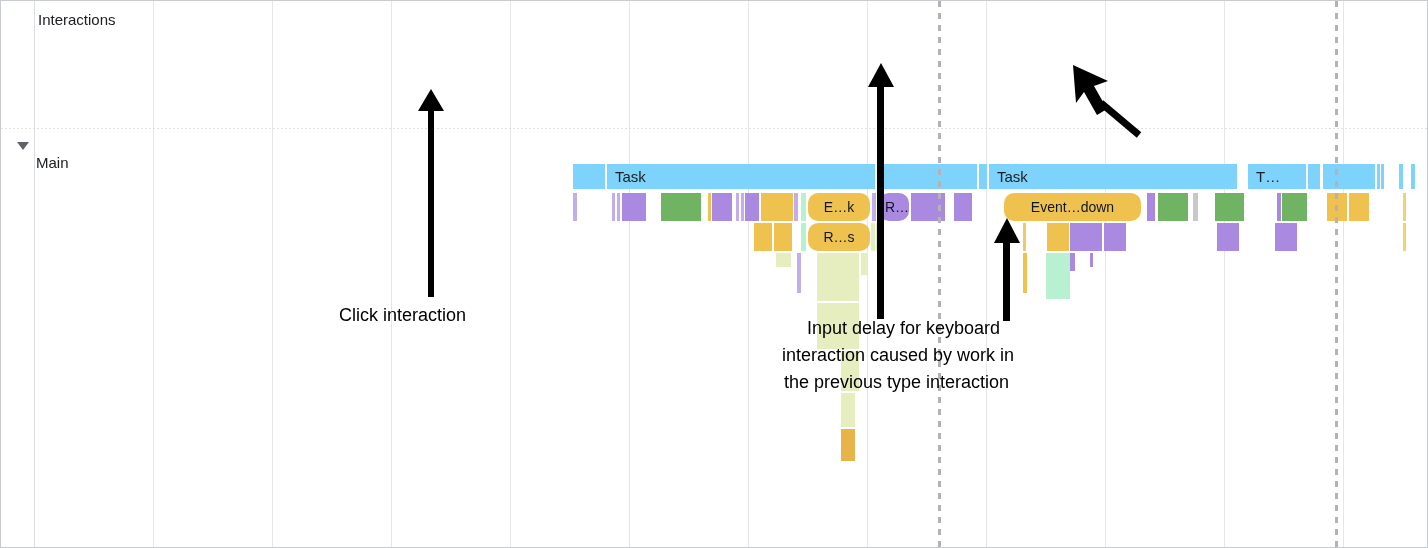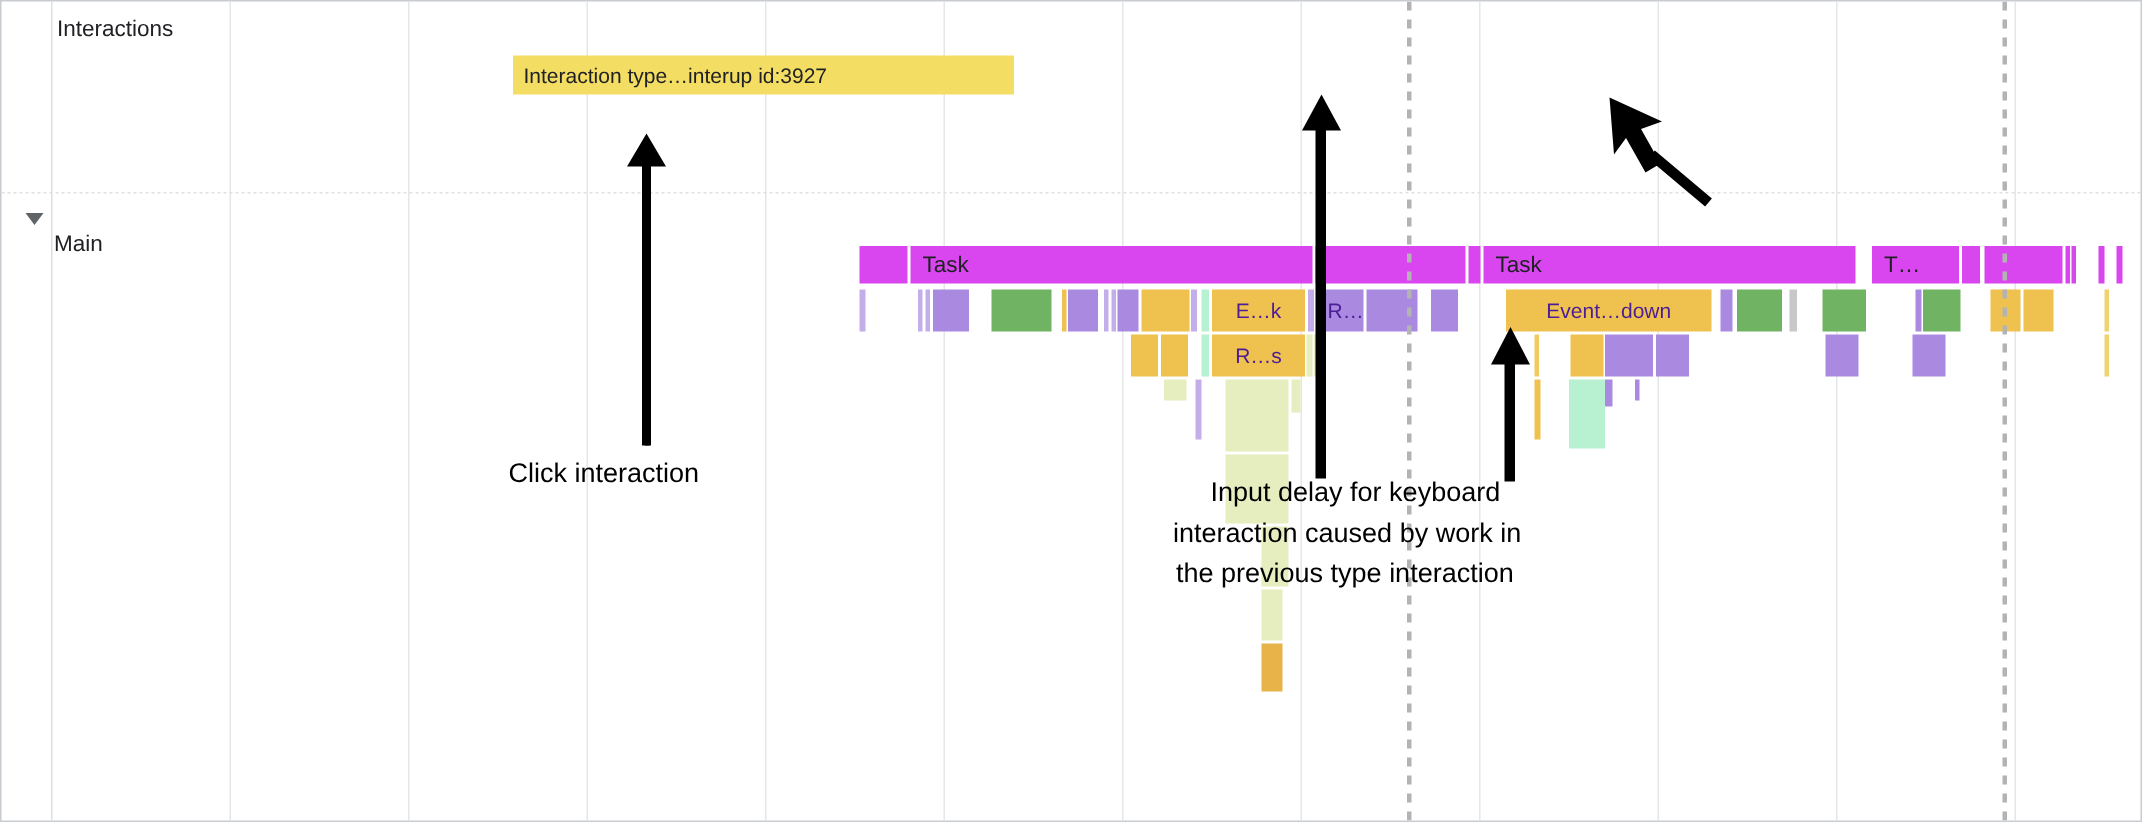--- a/index.html
+++ b/index.html
@@ -23,23 +23,23 @@
   .tracklabel{position:absolute;font-size:15px;color:#202124;white-space:nowrap;}
   .tri{position:absolute;width:0;height:0;border-left:6px solid transparent;border-right:6px solid transparent;border-top:8px solid #5f6368;}
 
   
   .ibar{position:absolute;height:26px;display:flex;align-items:center;
         font-size:14px;color:#202124;box-sizing:border-box;padding-left:7px;
         white-space:nowrap;overflow:hidden;}
 
   
   .blk{position:absolute;box-sizing:border-box;overflow:hidden;}
-  .blk.lbl{display:flex;align-items:center;justify-content:center;font-size:14px;color:#4c1d95;}
+  .blk.lbl{display:flex;align-items:center;justify-content:center;font-size:14px;color:#0f172a;border-radius:10px;}
   .blk.lbl.lft{justify-content:flex-start;padding-left:6px;}
-  .taskbar{position:absolute;background:#d946ef;box-sizing:border-box;}
+  .taskbar{position:absolute;background:#7dd3fc;box-sizing:border-box;}
   .taskbar.t{display:flex;align-items:center;padding-left:8px;font-size:15px;color:#202124;}
 
   
   .anno{position:absolute;font-size:18px;color:#000;white-space:pre;line-height:27px;}
   .arrowwrap{position:absolute;}
   .arrowwrap svg{display:block;overflow:visible;}
 </style>
 </head>
 <body>
 
@@ -60,21 +60,20 @@
     <div class="vgrid" style="left:1342px"></div>
   </div>
 
   <div class="hsep dotted" style="top:127px"></div>
 
   <div class="tracklabel" style="left:37px;top:10px">Interactions</div>
 
   <div class="tri" style="left:16px;top:141px"></div>
   <div class="tracklabel" style="left:35px;top:153px">Main</div>
 
-  <div class="ibar" style="left:341px;top:36px;width:334px;background:#f3dd63">Interaction type…interup id:3927</div>
 
 
 
   <div>
     <div class="taskbar" style="left:572px;top:163px;width:32px;height:25px"></div>
     <div class="taskbar t" style="left:606px;top:163px;width:268px;height:25px">Task</div>
     <div class="taskbar" style="left:876px;top:163px;width:100px;height:25px"></div>
 
     <div class="taskbar" style="left:978px;top:163px;width:8px;height:25px"></div>
     <div class="taskbar t" style="left:988px;top:163px;width:248px;height:25px">Task</div>

